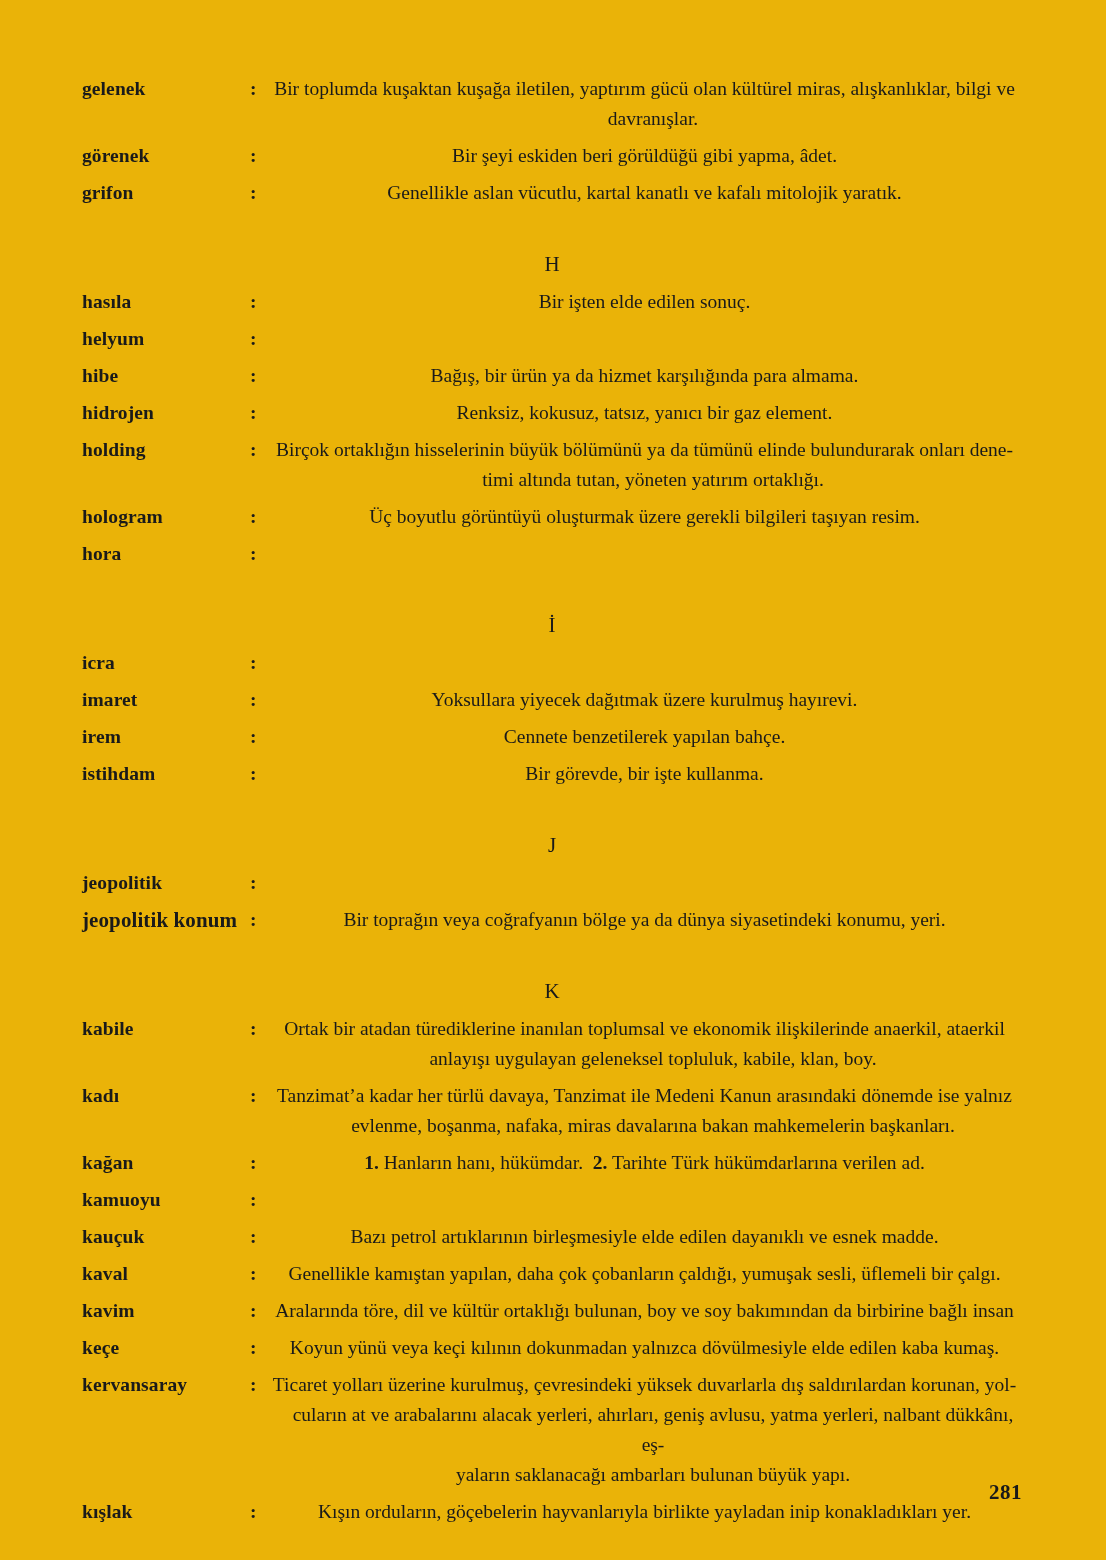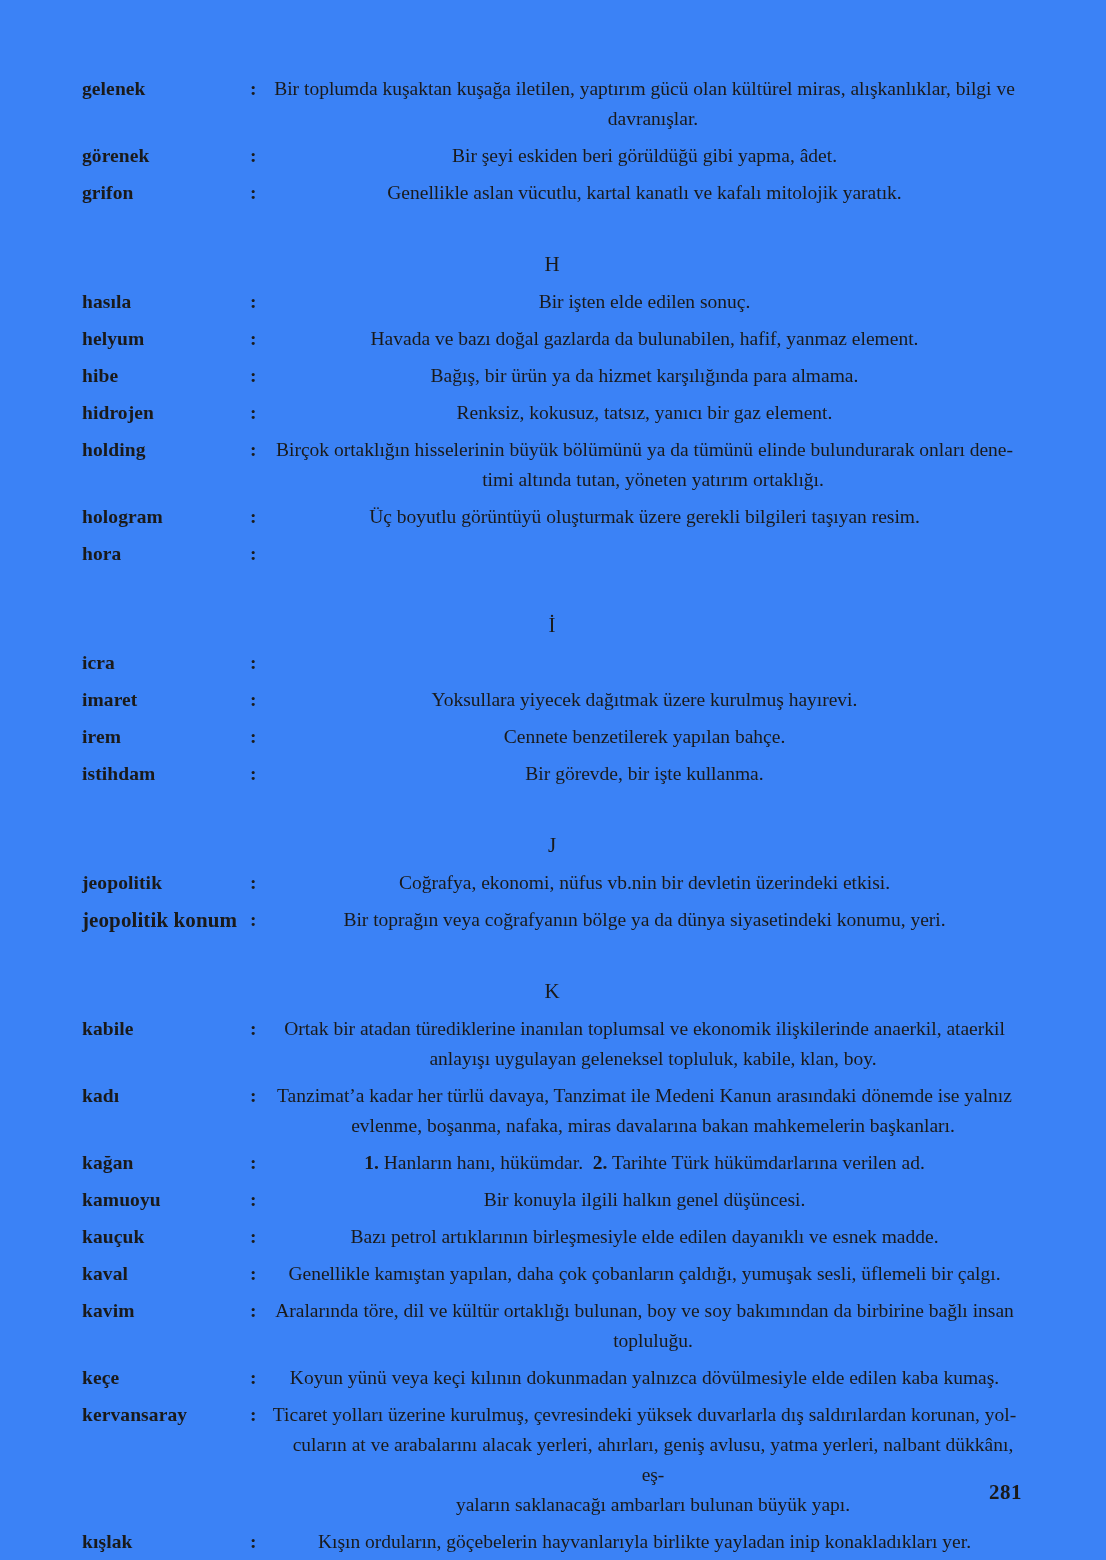--- a/index.html
+++ b/index.html
@@ -14,21 +14,21 @@
     color: #1a1a1a;
     position: relative;
     overflow: hidden;
   }
   .page {
     position: absolute;
     left: 0;
     top: 0;
     width: 1106px;
     height: 1560px;
-    background: #3b82f6;
+    background: #eab308;
   }
   .content {
     position: absolute;
     left: 82px;
     top: 74px;
     width: 940px;
   }
 
   
   .entry {
@@ -122,21 +122,20 @@
       <div class="section-letter">H</div>
       <div class="gap-after-letter"></div>
       <div class="entry">
         <div class="term">hasıla</div>
         <div class="colon">:</div>
         <div class="def"><span class="first">Bir işten elde edilen sonuç.</span></div>
       </div>
       <div class="entry">
         <div class="term">helyum</div>
         <div class="colon">:</div>
-        <div class="def"><span class="first">Havada ve bazı doğal gazlarda da bulunabilen, hafif, yanmaz element.</span></div>
       </div>
       <div class="entry">
         <div class="term">hibe</div>
         <div class="colon">:</div>
         <div class="def"><span class="first">Bağış, bir ürün ya da hizmet karşılığında para almama.</span></div>
       </div>
       <div class="entry">
         <div class="term">hidrojen</div>
         <div class="colon">:</div>
         <div class="def"><span class="first">Renksiz, kokusuz, tatsız, yanıcı bir gaz element.</span></div>
@@ -176,21 +175,20 @@
         <div class="term">istihdam</div>
         <div class="colon">:</div>
         <div class="def"><span class="first">Bir görevde, bir işte kullanma.</span></div>
       </div>
       <div class="gap-before-letter"></div>
       <div class="section-letter">J</div>
       <div class="gap-after-letter"></div>
       <div class="entry">
         <div class="term">jeopolitik</div>
         <div class="colon">:</div>
-        <div class="def"><span class="first">Coğrafya, ekonomi, nüfus vb.nin bir devletin üzerindeki etkisi.</span></div>
       </div>
       <div class="entry">
         <div class="term wide">jeopolitik konum</div>
         <div class="colon">:</div>
         <div class="def"><span class="first">Bir toprağın veya coğrafyanın bölge ya da dünya siyasetindeki konumu, yeri.</span></div>
       </div>
       <div class="gap-before-letter"></div>
       <div class="section-letter">K</div>
       <div class="gap-after-letter"></div>
       <div class="entry">
@@ -204,36 +202,35 @@
         <div class="def"><span class="first">Tanzimat’a kadar her türlü davaya, Tanzimat ile Medeni Kanun arasındaki dönemde ise yalnız</span><span class="cont">evlenme, boşanma, nafaka, miras davalarına bakan mahkemelerin başkanları.</span></div>
       </div>
       <div class="entry">
         <div class="term">kağan</div>
         <div class="colon">:</div>
         <div class="def"><span><b>1.</b> Hanların hanı, hükümdar.&nbsp; <b>2.</b> Tarihte Türk hükümdarlarına verilen ad.</span></div>
       </div>
       <div class="entry">
         <div class="term">kamuoyu</div>
         <div class="colon">:</div>
-        <div class="def"><span class="first">Bir konuyla ilgili halkın genel düşüncesi.</span></div>
       </div>
       <div class="entry">
         <div class="term">kauçuk</div>
         <div class="colon">:</div>
         <div class="def"><span class="first">Bazı petrol artıklarının birleşmesiyle elde edilen dayanıklı ve esnek madde.</span></div>
       </div>
       <div class="entry">
         <div class="term">kaval</div>
         <div class="colon">:</div>
         <div class="def"><span class="first">Genellikle kamıştan yapılan, daha çok çobanların çaldığı, yumuşak sesli, üflemeli bir çalgı.</span></div>
       </div>
       <div class="entry">
         <div class="term">kavim</div>
         <div class="colon">:</div>
-        <div class="def"><span class="first">Aralarında töre, dil ve kültür ortaklığı bulunan, boy ve soy bakımından da birbirine bağlı insan</span><span class="cont">topluluğu.</span></div>
+        <div class="def"><span class="first">Aralarında töre, dil ve kültür ortaklığı bulunan, boy ve soy bakımından da birbirine bağlı insan</span></div>
       </div>
       <div class="entry">
         <div class="term">keçe</div>
         <div class="colon">:</div>
         <div class="def"><span class="first">Koyun yünü veya keçi kılının dokunmadan yalnızca dövülmesiyle elde edilen kaba kumaş.</span></div>
       </div>
       <div class="entry">
         <div class="term">kervansaray</div>
         <div class="colon">:</div>
         <div class="def"><span class="first">Ticaret yolları üzerine kurulmuş, çevresindeki yüksek duvarlarla dış saldırılardan korunan, yol-</span><span class="cont">cuların at ve arabalarını alacak yerleri, ahırları, geniş avlusu, yatma yerleri, nalbant dükkânı, eş-</span><span class="cont">yaların saklanacağı ambarları bulunan büyük yapı.</span></div>

